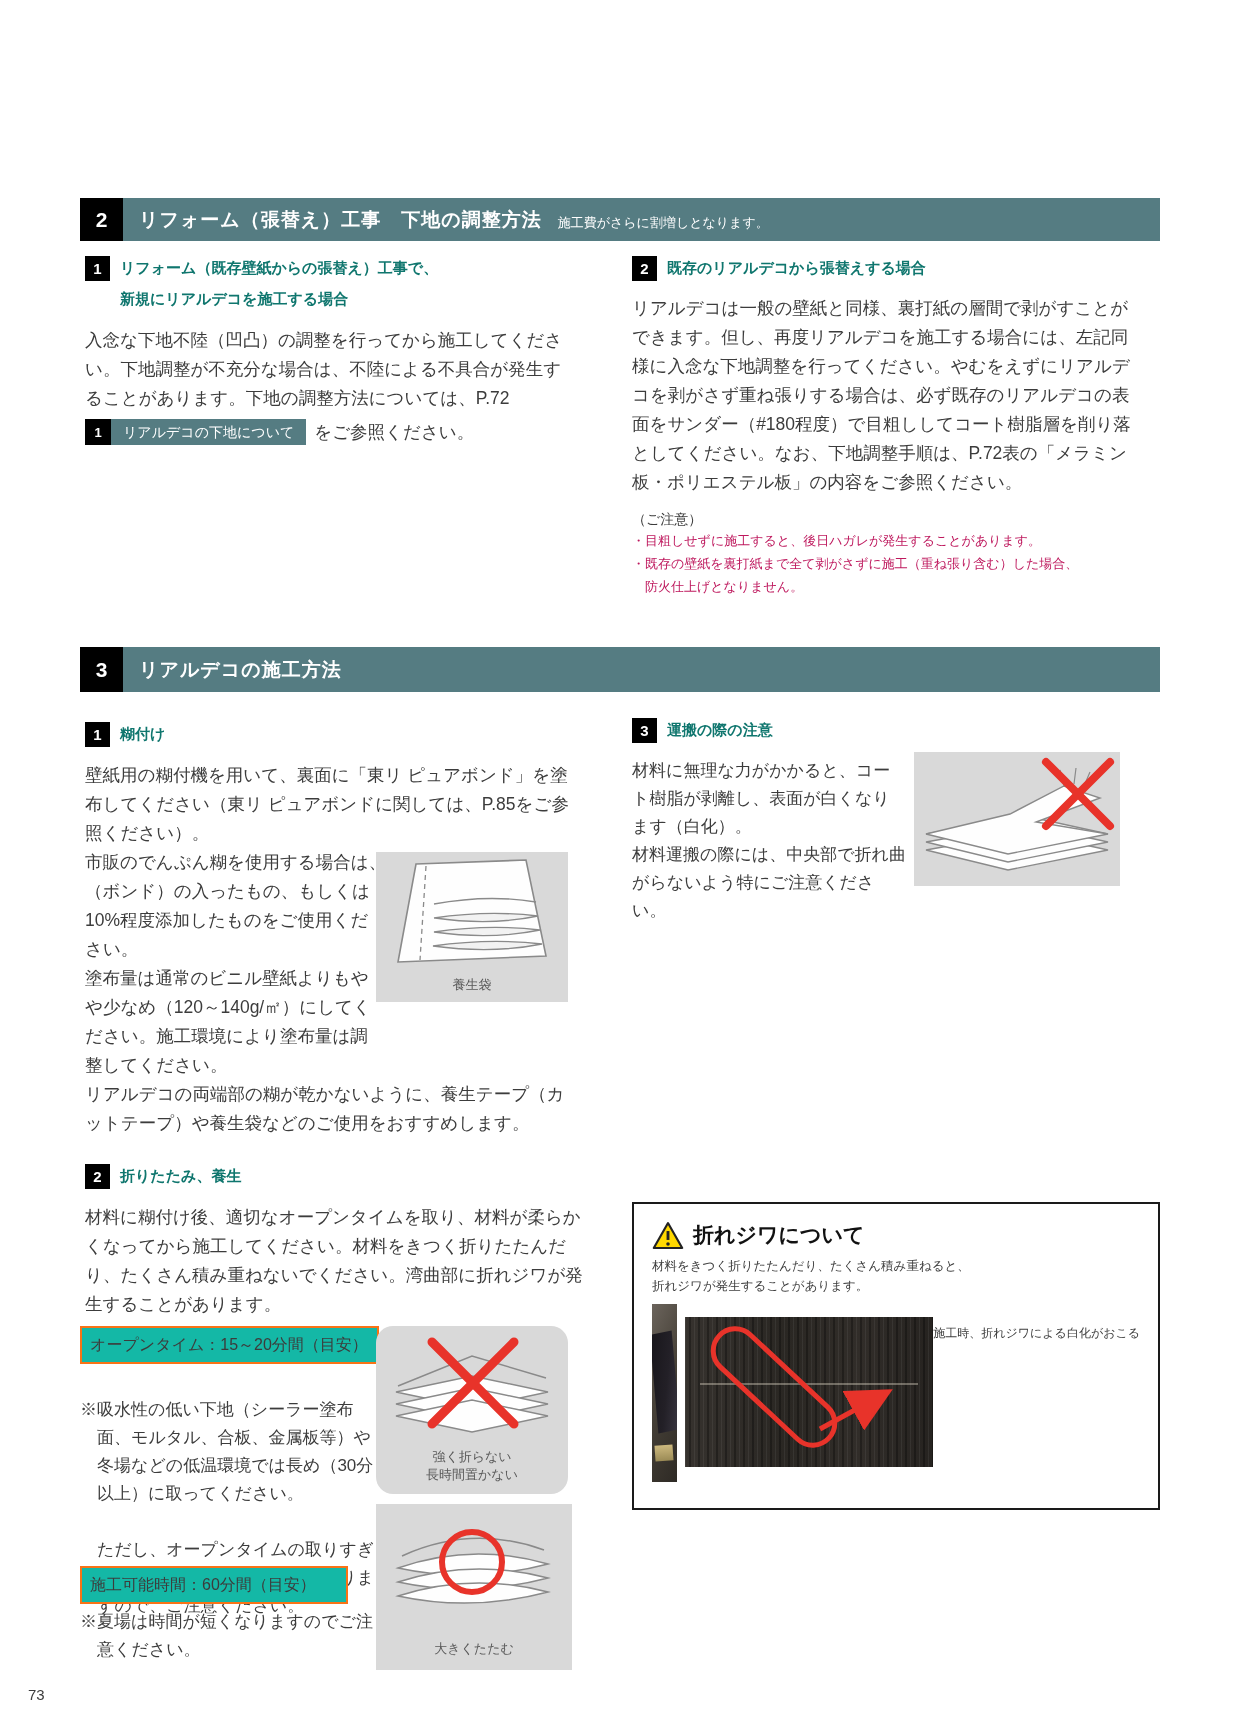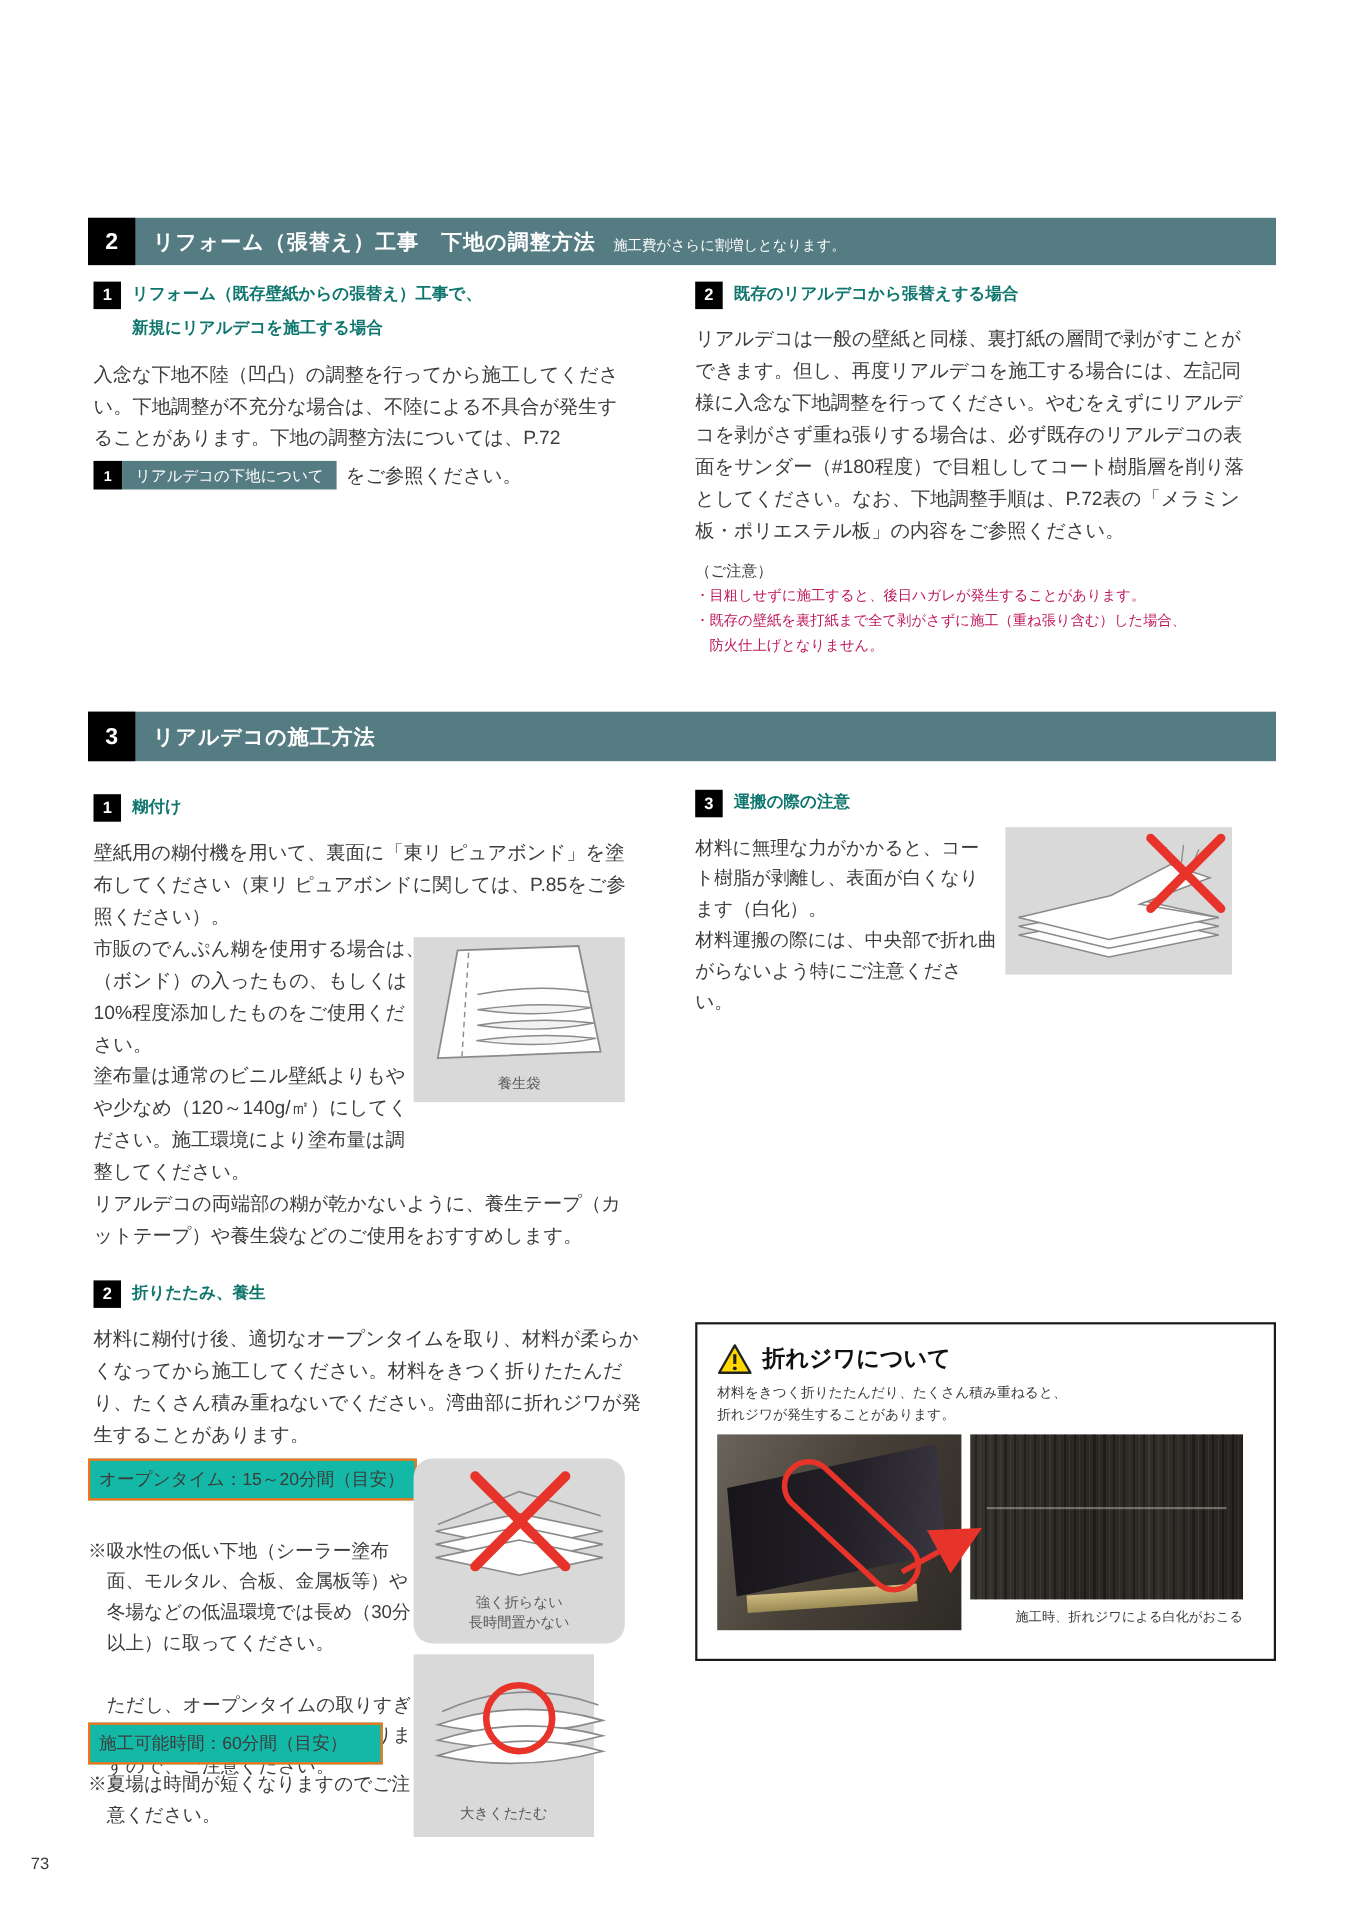--- a/index.html
+++ b/index.html
@@ -88,21 +88,21 @@
                         border-top:18px solid transparent; border-bottom:18px solid transparent; border-left:21px solid #9d9d9d; }
 
   .crease-photo-left { position:relative; width:222px; height:178px; overflow:hidden;
     background:linear-gradient(115deg,#6b645c 0%,#474138 45%,#2e2a25 100%); }
   .crease-sheet { position:absolute; left:6%; top:16%; width:86%; height:56%;
     background:linear-gradient(100deg,#17151a 0%,#232027 55%,#3a3742 100%);
     transform:skewY(-7deg) rotate(-5deg); }
   .crease-edge { position:absolute; left:12%; bottom:12%; width:70%; height:9%;
     background:linear-gradient(#cdb97e,#9a8a55); transform:rotate(-4deg); }
 
-  .crease-right-col { margin-left:8px; display:flex; flex-direction:column; }
+  .crease-right-col { margin-left:8px; display:flex; flex-direction:row;margin-top:13px; }
   .crease-caption { font-size:12px; color:#3c3c3c; text-align:right; margin-top:8px; white-space:nowrap; }
 
   .overlay-svg { position:absolute; left:0; top:0; pointer-events:none; }
 
   .page-num { position:absolute; left:28px; top:1686px; font-size:15px; color:#3c3c3c; }
 </style>
 </head>
 <body>
 
 <div id="page">
@@ -203,21 +203,21 @@
         <line x1="56" y1="16" x2="138" y2="98"></line>
         <line x1="138" y1="16" x2="56" y2="98"></line>
       </g>
     </svg>
     <div class="illu-caption" style="bottom:10px;">
       <div>強く折らない</div>
       <div>長時間置かない</div>
     </div>
   </div>
 
-  <div class="gray-illu" style="left:376px; top:1504px; width:164px; height:166px;">
+  <div class="gray-illu" style="left:376px; top:1504px; width:196px; height:166px;">
     <svg width="192" height="128" viewBox="0 0 192 128">
       <path d="M26,52 Q96,20 168,46" fill="none" stroke="#8a8a8a" stroke-width="1.5"></path>
       <path d="M22,64 Q96,38 172,60 Q96,80 22,64 Z" fill="#fefefe" stroke="#8a8a8a" stroke-width="1.5"></path>
       <path d="M22,78 Q96,54 172,74 Q96,94 22,78 Z" fill="#fefefe" stroke="#8a8a8a" stroke-width="1.5"></path>
       <path d="M22,92 Q96,68 172,88 Q96,108 22,92 Z" fill="#fefefe" stroke="#8a8a8a" stroke-width="1.5"></path>
       <circle cx="96" cy="58" r="30" fill="none" stroke="#e8332a" stroke-width="6"></circle>
     </svg>
     <div class="illu-caption" style="bottom:12px;">大きくたたむ</div>
   </div>
 

